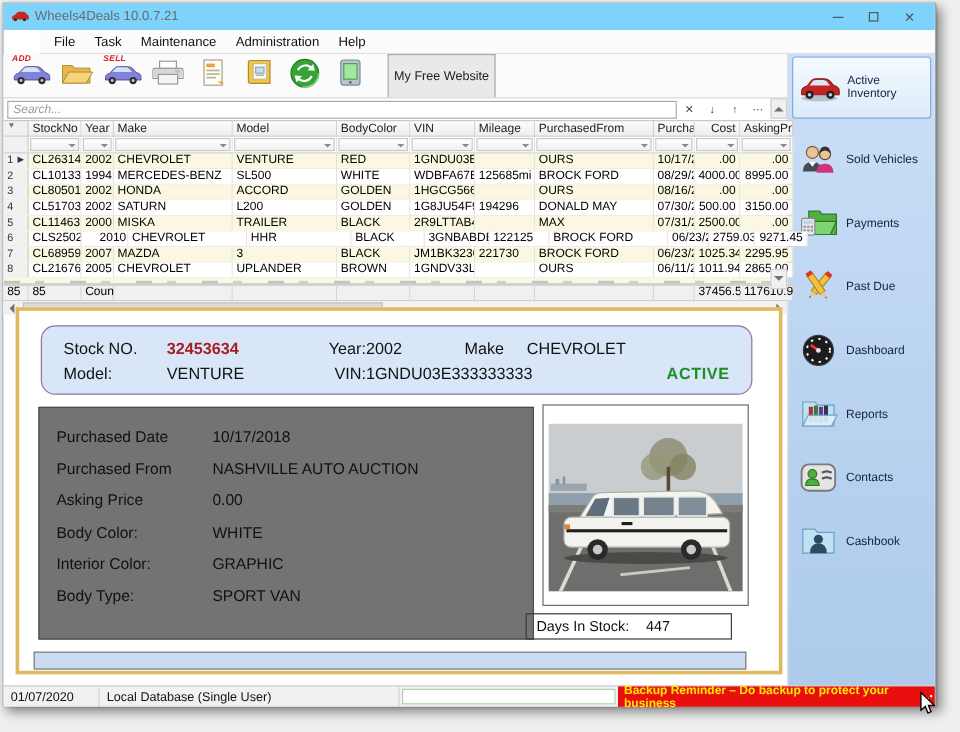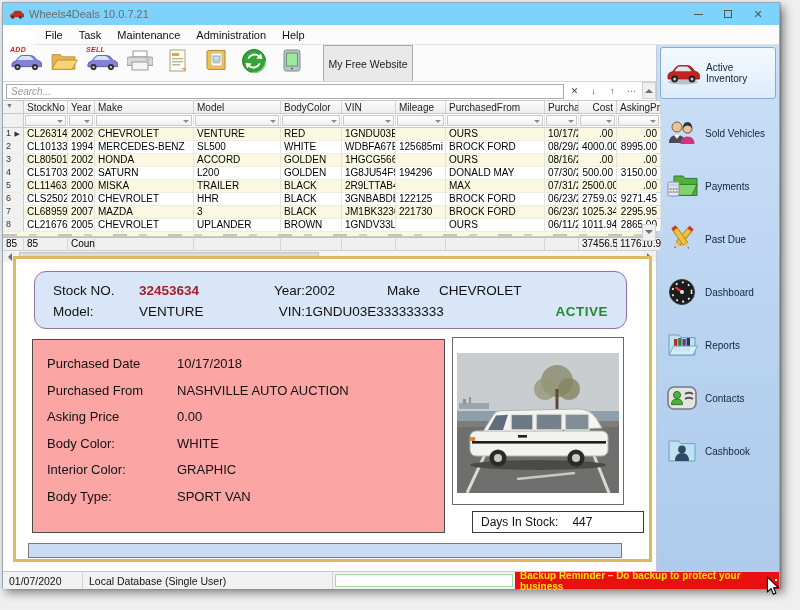--- a/index.html
+++ b/index.html
@@ -65,25 +65,25 @@
   .tri-d { border:4px solid transparent; border-top-color:#707070; margin-top:3px; }
 
   
   .detail { position:relative; margin:2px 4px 0 10px; height:306px; border:3px solid #DDBA5F; background:#fff; }
   .vehicle-header { position:absolute; left:18px; right:22px; top:12px; height:58px; background:#D8E6F8;
                     border:1.5px solid #9272A2; border-radius:12px; padding:8px 18px 0; font-size:13.5px; color:#111; }
   .vh-line { display:flex; height:21px; align-items:center; }
   .vh-lab1 { width:86px; } .vh-val1 { width:120px; font-weight:bold; color:#A61E26; }
   .vh-val1b { width:120px; } .vh-lab2 { width:46px;text-align:right; } .vh-val2 { width:82px; } .vh-lab3 { width:52px; }
   .status-active { margin-left:auto; color:#1E8E28; font-weight:bold; letter-spacing:.5px; }
-  .info-box { position:absolute; left:16px; top:80px; width:413px; height:194px; border:1px solid #4a4a4a; background:#fca5a5;
+  .info-box { position:absolute; left:16px; top:80px; width:413px; height:194px; border:1px solid #4a4a4a; background:#737373;
               padding:16px 0 0 14px; }
   .info-row { display:grid; grid-template-columns:130px 1fr; font-size:13px; color:#111; margin-bottom:11.5px; }
   .photo-box { position:absolute; left:436px; top:78px; width:172px; height:168px; border:1px solid #6a6a6a; background:#fff; padding:15px 4px 10px; }
-  .days-box { position:absolute; left:456px; top:252px; width:172px; height:22px; border:1px solid #3a3a3a; display:flex; align-items:center; font-size:12px; padding-left:8px; gap:14px; color:#111; }
+  .days-box { position:absolute; left:422px; top:252px; width:172px; height:22px; border:1px solid #3a3a3a; display:flex; align-items:center; font-size:12px; padding-left:8px; gap:14px; color:#111; }
   .blue-bar { position:absolute; left:12px; top:284px; width:594px; height:15px; background:#C9DCF2; border:1px solid #7a7a7a; }
 
   
   .sidebar { width:125px; background:linear-gradient(180deg,#CBE0F7 0%, #B9D3F0 55%, #AECBEB 100%); border-left:1px solid #BFCAD6; padding:2px 3px; }
   .nav-item { height:44px; display:flex; align-items:center; gap:5px; padding-left:4px; margin-bottom:9px; }
   .nav-item.active { height:52px; background:linear-gradient(#F4FAFF,#DCEBFA); border:1px solid #86ACD5; border-radius:3px; margin-bottom:12px; }
   .nav-icon { width:36px; height:32px; display:flex; align-items:center; justify-content:center; flex:0 0 36px; }
   .nav-label { font-size:10px; color:#13233c; }
 
   
@@ -344,21 +344,21 @@
               <div class="cell  " style="width: 99px; flex: 0 0 99px;">MAX</div>
               <div class="cell  " style="width: 34px; flex: 0 0 34px;">07/31/2</div>
               <div class="cell r " style="width: 38px; flex: 0 0 38px;">2500.00</div>
               <div class="cell r " style="width: 44px; flex: 0 0 44px;">.00</div>
             </div>
             <div class="data-row even">
               <div class="cell c-num " style="width: 21px; flex: 0 0 21px;">
                 <span>6</span>
               </div>
               <div class="cell  " style="width: 44px; flex: 0 0 44px;">CLS25020</div>
-              <div class="cell  " style="width: 27px; flex: 0 0 27px;">2010</div>
+              <div class="cell  " style="width: 27px; flex: 0 0 27px; margin-left: 12px;">2010</div>
               <div class="cell  " style="width: 99px; flex: 0 0 99px;">CHEVROLET</div>
               <div class="cell  " style="width: 87px; flex: 0 0 87px;">HHR</div>
               <div class="cell  " style="width: 61px; flex: 0 0 61px;">BLACK</div>
               <div class="cell  " style="width: 54px; flex: 0 0 54px;">3GNBABDB1AS</div>
               <div class="cell  " style="width: 50px; flex: 0 0 50px;">122125</div>
               <div class="cell  " style="width: 99px; flex: 0 0 99px;">BROCK FORD</div>
               <div class="cell  " style="width: 34px; flex: 0 0 34px;">06/23/2</div>
               <div class="cell r " style="width: 38px; flex: 0 0 38px;">2759.03</div>
               <div class="cell r " style="width: 44px; flex: 0 0 44px;">9271.45</div>
             </div>

